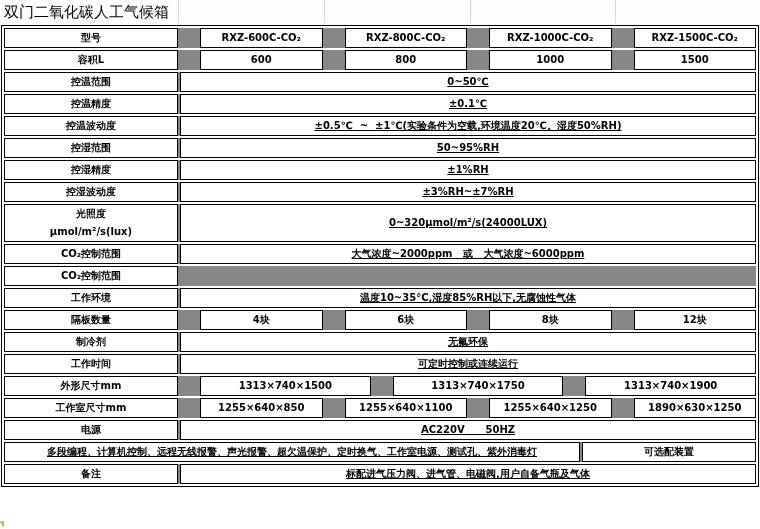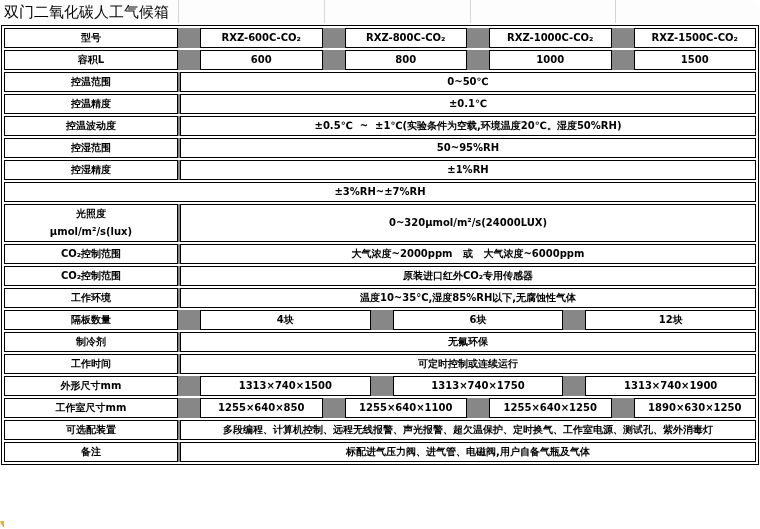--- a/index.html
+++ b/index.html
@@ -45,21 +45,21 @@
     align-items:center; justify-content:center;
     text-align:center;
     font-size:10px;
     font-weight:bold;
     line-height:18px;
     white-space:pre-wrap;
     padding:0 2px;
   }
   .label-cell { flex:0 0 174px; width:174px; }
   .data-cell  { flex:1 1 0;margin-left:20px; }
-  .span-cell  { flex:1 1 0; }
+  .span-cell  { flex:1 1 0;text-decoration:underline; }
   .corner-artifact {
     position:absolute; left:0; bottom:0;
     width:4px; height:8px;
     background:#e2b14a;
   }
 </style>
 </head>
 <body>
 
 <div class="screen">
@@ -100,42 +100,43 @@
       </div>
       <div class="row">
         <div class="cell label-cell">控湿范围</div>
         <div class="cell span-cell">50~95%RH</div>
       </div>
       <div class="row">
         <div class="cell label-cell">控湿精度</div>
         <div class="cell span-cell">±1%RH</div>
       </div>
       <div class="row">
+        <div class="cell label-cell">控湿波动度</div>
         <div class="cell span-cell">±3%RH~±7%RH</div>
       </div>
       <div class="row">
         <div class="cell label-cell"><div>光照度</div><div>μmol/m²/s(lux)</div></div>
         <div class="cell span-cell">0~320μmol/m²/s(24000LUX)</div>
       </div>
       <div class="row">
         <div class="cell label-cell">CO₂控制范围</div>
         <div class="cell span-cell">大气浓度~2000ppm   或   大气浓度~6000ppm</div>
       </div>
       <div class="row">
         <div class="cell label-cell">CO₂控制范围</div>
-        <div class="cell span-cell">原装进口红外CO₂专用传感器</div>
       </div>
       <div class="row">
         <div class="cell label-cell">工作环境</div>
         <div class="cell span-cell">温度10~35°C,湿度85%RH以下,无腐蚀性气体</div>
       </div>
       <div class="row">
         <div class="cell label-cell">隔板数量</div>
         <div class="cell data-cell">4块</div>
         <div class="cell data-cell">6块</div>
+        <div class="cell data-cell">8块</div>
         <div class="cell data-cell">12块</div>
       </div>
       <div class="row">
         <div class="cell label-cell">制冷剂</div>
         <div class="cell span-cell">无氟环保</div>
       </div>
       <div class="row">
         <div class="cell label-cell">工作时间</div>
         <div class="cell span-cell">可定时控制或连续运行</div>
       </div>
@@ -146,22 +147,26 @@
         <div class="cell data-cell">1313×740×1900</div>
       </div>
       <div class="row">
         <div class="cell label-cell">工作室尺寸mm</div>
         <div class="cell data-cell">1255×640×850</div>
         <div class="cell data-cell">1255×640×1100</div>
         <div class="cell data-cell">1255×640×1250</div>
         <div class="cell data-cell">1890×630×1250</div>
       </div>
       <div class="row">
+        <div class="cell label-cell">电源</div>
+        <div class="cell span-cell">AC220V      50HZ</div>
+      </div>
+      <div class="row">
+        <div class="cell span-cell">多段编程、计算机控制、远程无线报警、声光报警、超欠温保护、定时换气、工作室电源、测试孔、紫外消毒灯</div>
         <div class="cell label-cell">可选配装置</div>
-        <div class="cell span-cell">多段编程、计算机控制、远程无线报警、声光报警、超欠温保护、定时换气、工作室电源、测试孔、紫外消毒灯</div>
       </div>
       <div class="row">
         <div class="cell label-cell">备注</div>
         <div class="cell span-cell">标配进气压力阀、进气管、电磁阀,用户自备气瓶及气体</div>
       </div>
     </div>
 
   <div class="corner-artifact"></div>
 </div>
 

